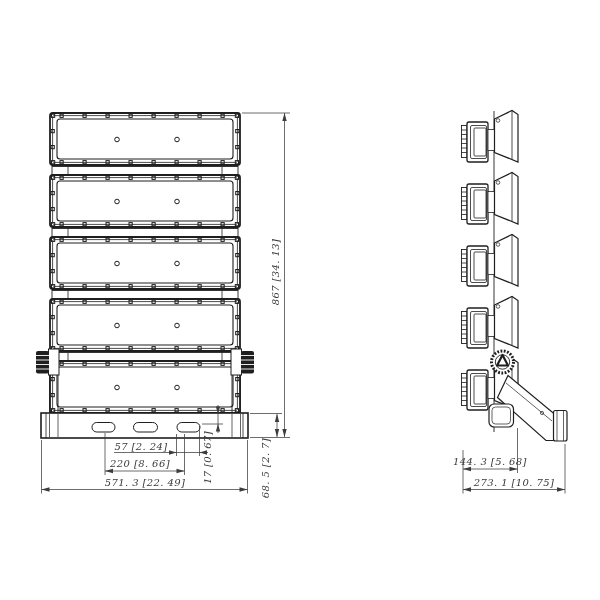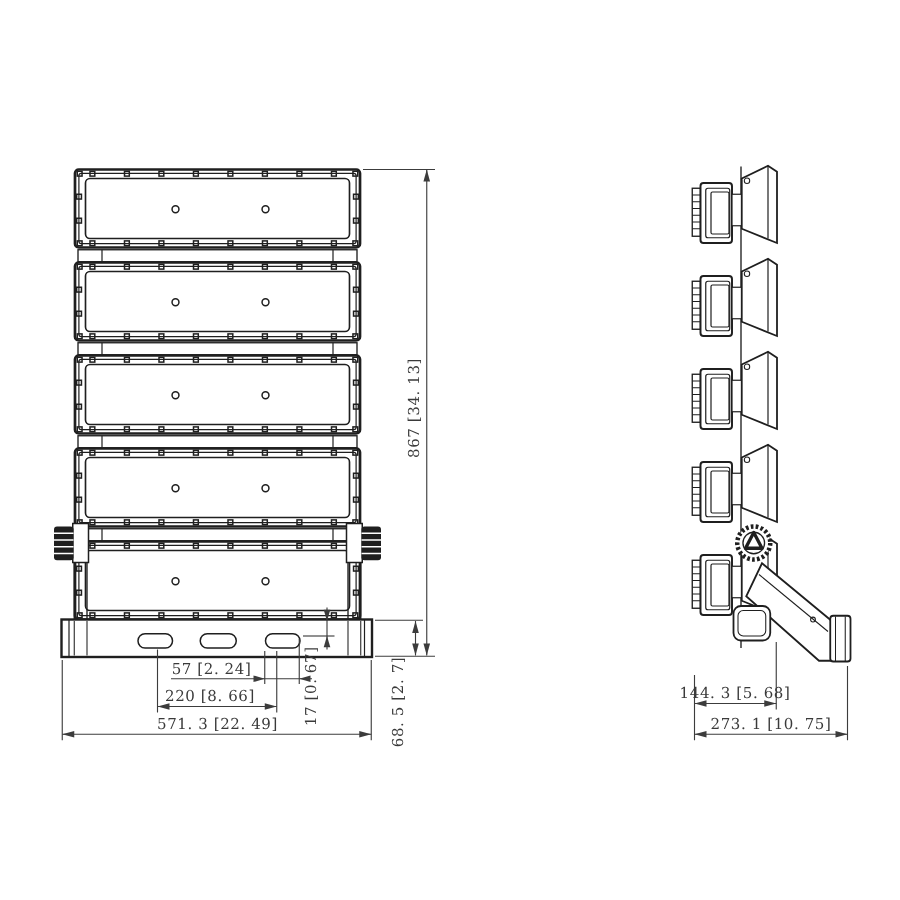--- a/index.html
+++ b/index.html
@@ -1,17 +1,17 @@
 <!DOCTYPE html>
 <html style="--bg: #ffffff; --line: #1f1f1f; --dim: #3c3c3c; --text: #3a3a3a;"><head>
 <meta charset="utf-8">
 <style>
   :root { --bg:#ffffff; --line:#1f1f1f; --dim:#3c3c3c; --text:#3a3a3a; }
   html,body { margin:0; padding:0; background:var(--bg); }
-  .canvas { width:600px; height:600px; background:var(--bg); position:relative; overflow:hidden; }
+  .canvas { width:600px; height:600px; background:var(--bg); position:relative; overflow:hidden;font-style:italic; }
   svg { display:block; }
   svg * { stroke:var(--line); fill:none; stroke-linecap:butt; }
   .fw { fill:#ffffff; }
   .fd { fill:var(--line); stroke:none; }
   .dimln { stroke:var(--dim); stroke-width:.75; }
   .dimar { fill:var(--dim); stroke:none; }
   .dim-text { fill:var(--text); stroke:none;
     font-family:"DejaVu Serif", serif; font-size:10px; letter-spacing:.4px; }
   .s07{stroke-width:.7} .s08{stroke-width:.8} .s09{stroke-width:.9}
   .s10{stroke-width:1} .s11{stroke-width:1.1} .s12{stroke-width:1.2}

